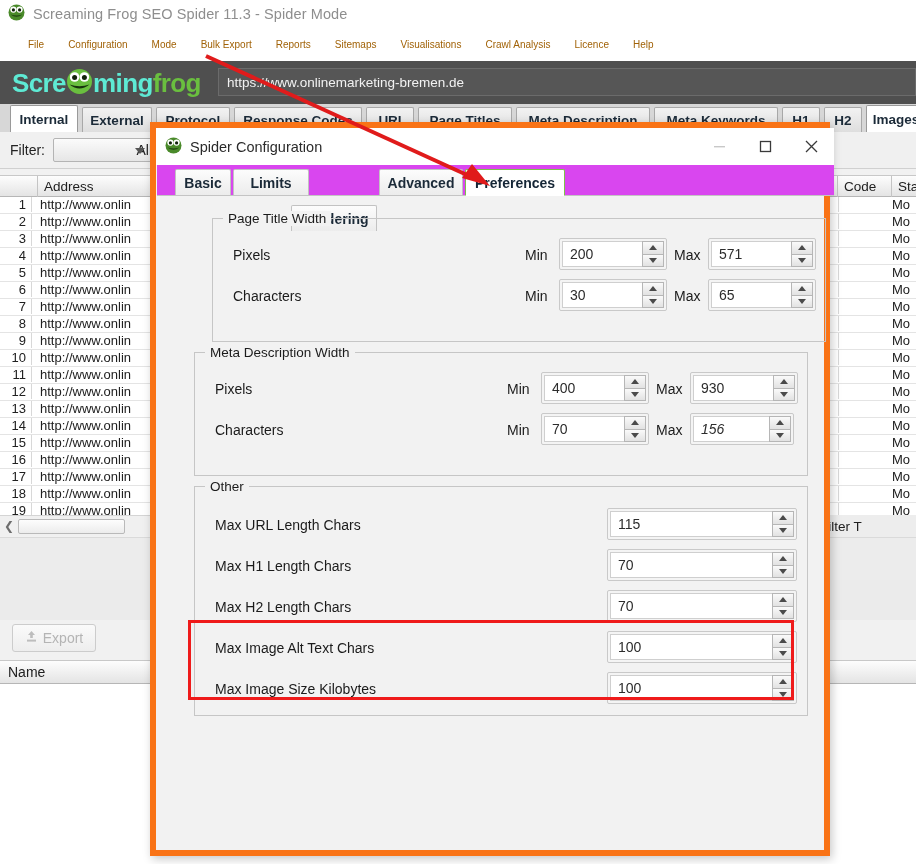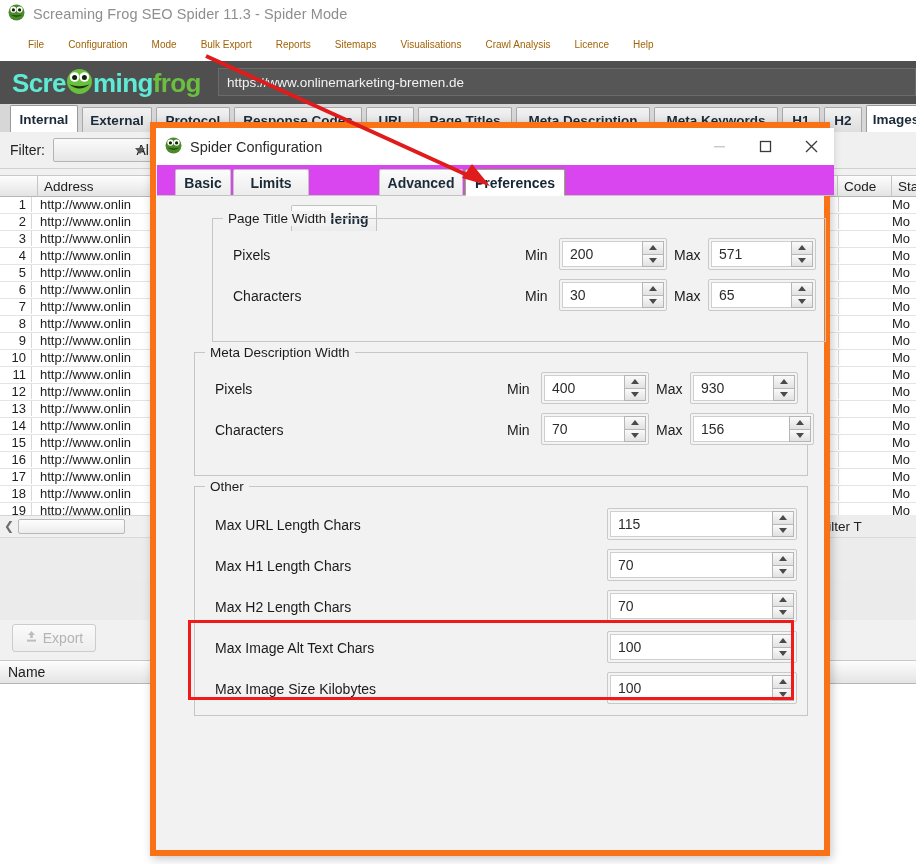--- a/index.html
+++ b/index.html
@@ -582,21 +582,21 @@
         <div class="sbtns">
           <div class="sbtn up">
               <span class="tri-up"></span>
             </div>
           <div class="sbtn dn">
               <span class="tri-dn"></span>
             </div>
         </div>
       </div>
       <span class="minmax" style="left:461px;top:69px;">Max</span>
-      <div class="spin" style="left:495px;top:60px;width:124px;">
+      <div class="spin" style="left:495px;top:60px;width:104px;font-style:italic;">
         <div class="sfield">156</div>
         <div class="sbtns">
           <div class="sbtn up">
               <span class="tri-up"></span>
             </div>
           <div class="sbtn dn">
               <span class="tri-dn"></span>
             </div>
         </div>
       </div>

